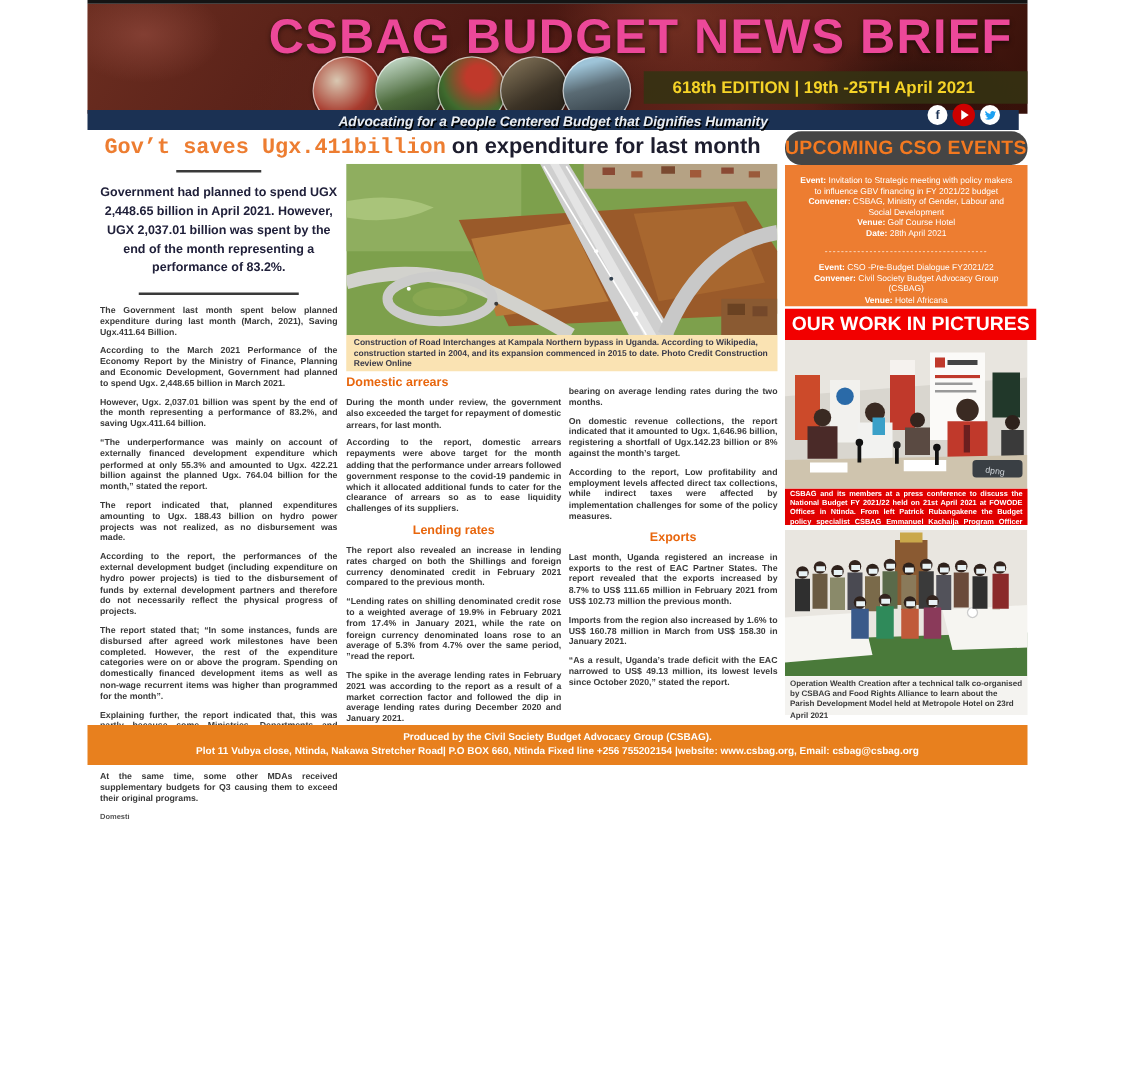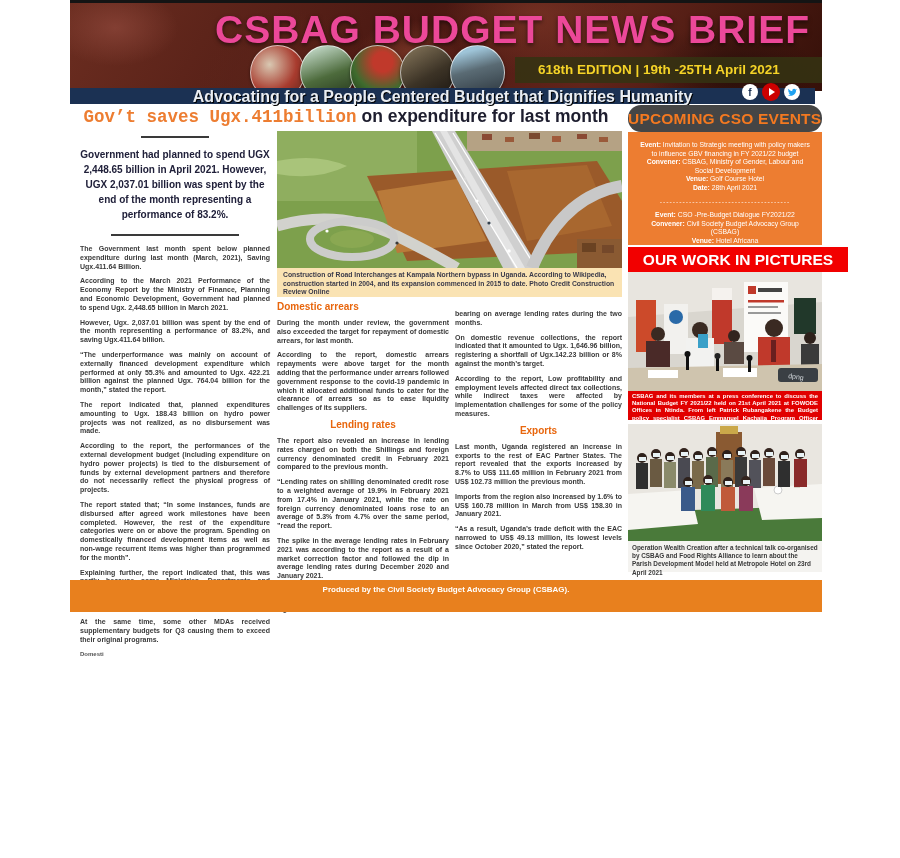--- a/index.html
+++ b/index.html
@@ -25,22 +25,22 @@
   .pc1{background:radial-gradient(circle at 35% 35%, #d9c8b2, #a83b2e 55%, #5a2418);}
   .pc2{background:linear-gradient(160deg,#bcd3c0 10%,#4d6b3c 55%,#22331b);}
   .pc3{background:radial-gradient(circle at 60% 30%, #c0392b 20%, #3f6b2e 60%, #1d3317);}
   .pc4{background:linear-gradient(150deg,#8a7a5e,#3c3326 55%,#191410);}
   .pc5{background:linear-gradient(165deg,#9ec4d8 15%,#5a6b74 45%,#273038);}
   .edition-badge{position:absolute;left:445px;top:57px;width:307px;height:26px;line-height:26px;
     background:rgba(52,50,18,.88);color:#F5D327;font-size:13.5px;font-weight:bold;
     padding-left:23px;box-sizing:border-box;white-space:nowrap;overflow:hidden;}
   .tagline-bar{position:absolute;left:0;top:88px;width:745px;height:16px;background:#1B3153;
     text-align:center;}
-  .tagline-bar span{font-size:16px;font-weight:bold;color:#E9EDF2;line-height:16px;
-    text-shadow:1px 1px 0 #000;}
+  .tagline-bar span{font-size:11px;font-weight:bold;color:#E9EDF2;line-height:16px;
+    text-shadow:1px 1px 0 #000;font-style:italic;}
   .social{position:absolute;left:672px;top:83px;display:flex;align-items:center;gap:4px;z-index:5;}
   .si{display:inline-flex;align-items:center;justify-content:center;width:16px;height:16px;
       border-radius:50%;font-size:10px;font-weight:bold;}
   .si.fb{background:#fff;color:#1B3153;}
   .si.yt{background:#CC0000;color:#fff;width:18px;height:18px;}
   .si.yt .play{width:0;height:0;border-left:6px solid #fff;border-top:4px solid transparent;
       border-bottom:4px solid transparent;margin-left:2px;}
   .si.tw{background:#fff;color:#1DA1F2;}
 
   
@@ -72,21 +72,21 @@
   .sec-h.mt{margin-top:4px;text-align:center;}
 
   
   .events-header{position:absolute;left:628px;top:105px;width:194px;height:27px;background:#454545;
     color:#F47920;font-size:15.5px;font-weight:bold;text-align:left;line-height:27px;letter-spacing:.2px;border-radius:13px;}
   .events-box{position:absolute;left:628px;top:132px;width:194px;height:113px;box-sizing:border-box;
     background:#ED7D31;color:#fff;font-size:6.8px;line-height:8.6px;text-align:center;
     padding:9px 10px;overflow:hidden;}
   .ev-line b{font-weight:bold;}
   .ev-divider{margin:5px 0;letter-spacing:1px;opacity:.9;}
-  .pictures-header{position:absolute;left:628px;top:247px;width:220px;height:25px;background:#F20000;
+  .pictures-header{position:absolute;left:628px;top:247px;width:201px;height:25px;background:#F20000;
     color:#fff;font-size:15.5px;font-weight:bold;text-align:center;line-height:25px;}
   .photo1{position:absolute;left:628px;top:272px;width:194px;height:119px;overflow:hidden;}
   .caption1{position:absolute;left:628px;top:391px;width:194px;height:29px;box-sizing:border-box;
     background:#E10000;color:#fff;font-size:5.9px;font-weight:bold;line-height:7.2px;
     padding:2px 4px;text-align:justify;overflow:hidden;}
   .photo2{position:absolute;left:628px;top:424px;width:194px;height:117px;overflow:hidden;}
   .caption2{position:absolute;left:628px;top:541px;width:194px;height:31px;box-sizing:border-box;
     background:#f4f3f0;color:#3a3a3a;font-size:6.4px;font-weight:600;line-height:8.2px;
     padding:3px 4px;text-align:left;}
 
@@ -326,15 +326,16 @@
           <rect x="77" y="55" width="7" height="4"></rect>
           <rect x="97" y="57" width="7" height="4"></rect>
           <rect x="115" y="56" width="7" height="4"></rect>
       </g>
     </svg>
   </div>
   <div class="caption2">Operation Wealth Creation after a technical talk co-organised by CSBAG and Food Rights Alliance to learn about the Parish Development Model held at Metropole Hotel on 23rd April 2021</div>
 
   <div class="footer">
     <div class="f1">Produced by the Civil Society Budget Advocacy Group (CSBAG).</div>
+    <div class="f2">Plot 11 Vubya close, Ntinda, Nakawa Stretcher Road| P.O BOX 660, Ntinda Fixed line +256 755202154 |website: www.csbag.org, Email: csbag@csbag.org</div>
   </div>
 
 </div>
 
 </body></html>

